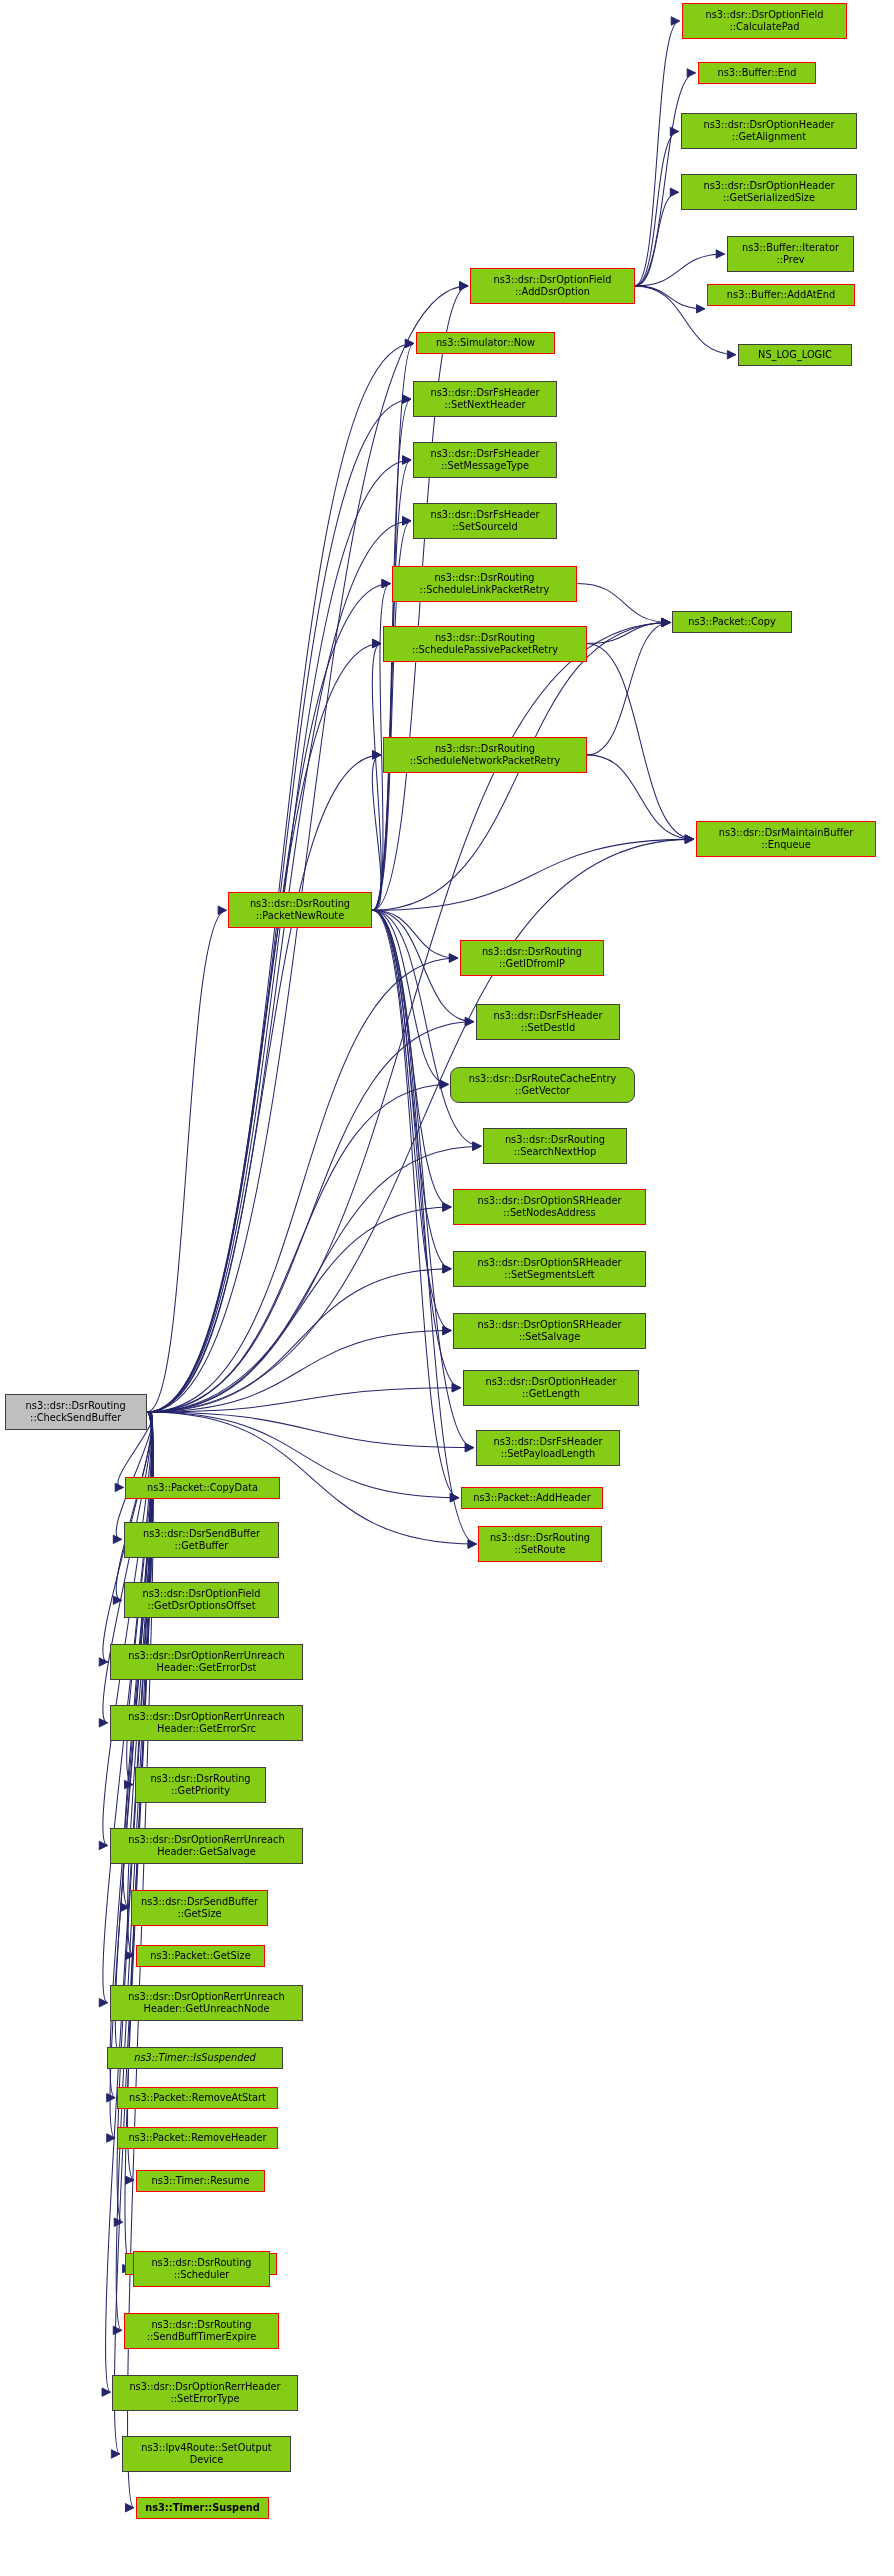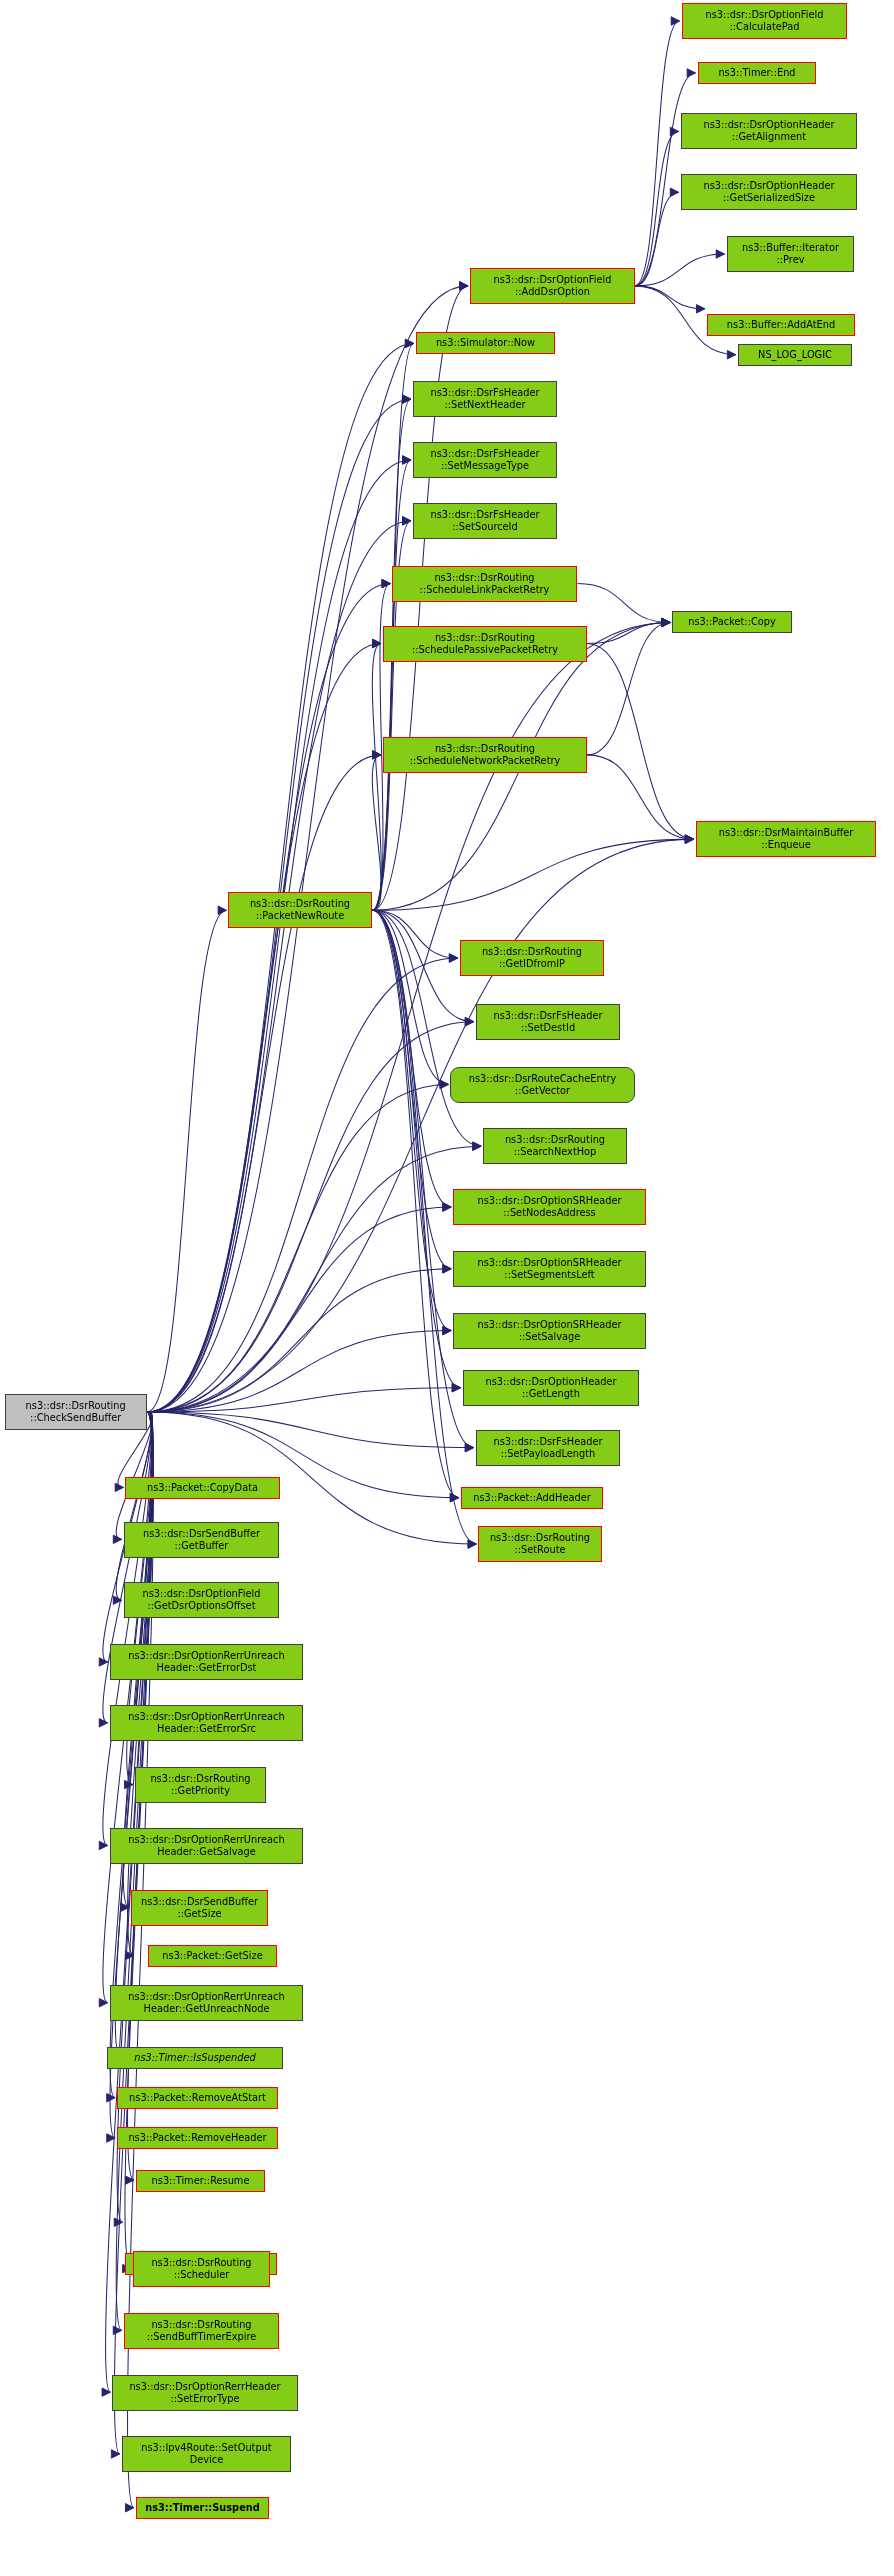--- a/index.html
+++ b/index.html
@@ -170,28 +170,28 @@
       <path d="M627,806 C675.95,806 667.05,664.5 716,664.5"></path>
       <polygon points="707,660 716,664.5 707,669"></polygon>
       <path d="M627,806 C689.7,806 678.3,896 741,896"></path>
       <polygon points="732,891.5 741,896 732,900.5"></polygon>
     </svg>
   <div id="node-layer">
       <div class="node root" style="left: 4.7px; top: 1394px; width: 142px; height: 36px;">ns3::dsr::DsrRouting
 ::CheckSendBuffer</div>
       <div class="node red" style="left: 682px; top: 2.8px; width: 165px; height: 36px;">ns3::dsr::DsrOptionField
 ::CalculatePad</div>
-      <div class="node red" style="left: 698px; top: 62px; width: 118px; height: 21.5px;">ns3::Timer::End</div>
+      <div class="node red" style="left: 698px; top: 62px; width: 118px; height: 21.5px;">ns3::Buffer::End</div>
       <div class="node black" style="left: 681px; top: 113px; width: 176px; height: 36px;">ns3::dsr::DsrOptionHeader
 ::GetAlignment</div>
       <div class="node black" style="left: 681px; top: 174px; width: 176px; height: 36px;">ns3::dsr::DsrOptionHeader
 ::GetSerializedSize</div>
       <div class="node black" style="left: 727px; top: 236px; width: 127px; height: 36px;">ns3::Buffer::Iterator
 ::Prev</div>
-      <div class="node red" style="left: 707px; top: 314px; width: 148px; height: 21.5px;">ns3::Buffer::AddAtEnd</div>
+      <div class="node red" style="left: 707px; top: 284px; width: 148px; height: 21.5px;">ns3::Buffer::AddAtEnd</div>
       <div class="node black" style="left: 738px; top: 344px; width: 114px; height: 21.5px;">NS_LOG_LOGIC</div>
       <div class="node red" style="left: 470px; top: 268px; width: 165px; height: 36px;">ns3::dsr::DsrOptionField
 ::AddDsrOption</div>
       <div class="node red" style="left: 416px; top: 332px; width: 139px; height: 21.5px;">ns3::Simulator::Now</div>
       <div class="node black" style="left: 413px; top: 381px; width: 144px; height: 36px;">ns3::dsr::DsrFsHeader
 ::SetNextHeader</div>
       <div class="node black" style="left: 413px; top: 442px; width: 144px; height: 36px;">ns3::dsr::DsrFsHeader
 ::SetMessageType</div>
       <div class="node black" style="left: 413px; top: 503px; width: 144px; height: 36px;">ns3::dsr::DsrFsHeader
 ::SetSourceId</div>
@@ -235,21 +235,21 @@
       <div class="node black" style="left: 110px; top: 1644px; width: 193px; height: 36px;">ns3::dsr::DsrOptionRerrUnreach
 Header::GetErrorDst</div>
       <div class="node black" style="left: 110px; top: 1705px; width: 193px; height: 36px;">ns3::dsr::DsrOptionRerrUnreach
 Header::GetErrorSrc</div>
       <div class="node black" style="left: 135px; top: 1767px; width: 131px; height: 36px;">ns3::dsr::DsrRouting
 ::GetPriority</div>
       <div class="node black" style="left: 110px; top: 1828px; width: 193px; height: 36px;">ns3::dsr::DsrOptionRerrUnreach
 Header::GetSalvage</div>
       <div class="node red" style="left: 131px; top: 1890px; width: 137px; height: 36px;">ns3::dsr::DsrSendBuffer
 ::GetSize</div>
-      <div class="node red" style="left: 148px; top: 1945px; width: 129px; height: 21.5px;">ns3::Packet::GetSize</div>
+      <div class="node red" style="left: 136px; top: 1945px; width: 129px; height: 21.5px;">ns3::Packet::GetSize</div>
       <div class="node black" style="left: 110px; top: 1985px; width: 193px; height: 36px;">ns3::dsr::DsrOptionRerrUnreach
 Header::GetUnreachNode</div>
       <div class="node black" style="left: 107px; top: 2047px; width: 176px; height: 21.5px; font-style: italic;">ns3::Timer::IsSuspended</div>
       <div class="node red" style="left: 117px; top: 2087px; width: 161px; height: 21.5px;">ns3::Packet::RemoveAtStart</div>
       <div class="node red" style="left: 117px; top: 2127px; width: 161px; height: 21.5px;">ns3::Packet::RemoveHeader</div>
       <div class="node red" style="left: 136px; top: 2170px; width: 129px; height: 21.5px;">ns3::Timer::Resume</div>
       <div class="node red" style="left: 125px; top: 2212px; width: 152px; height: 21.5px; margin-top: 41px;">ns3::Simulator::Schedule</div>
       <div class="node red" style="left: 133px; top: 2251px; width: 137px; height: 36px;">ns3::dsr::DsrRouting
 ::Scheduler</div>
       <div class="node red" style="left: 124px; top: 2313px; width: 155px; height: 36px;">ns3::dsr::DsrRouting

